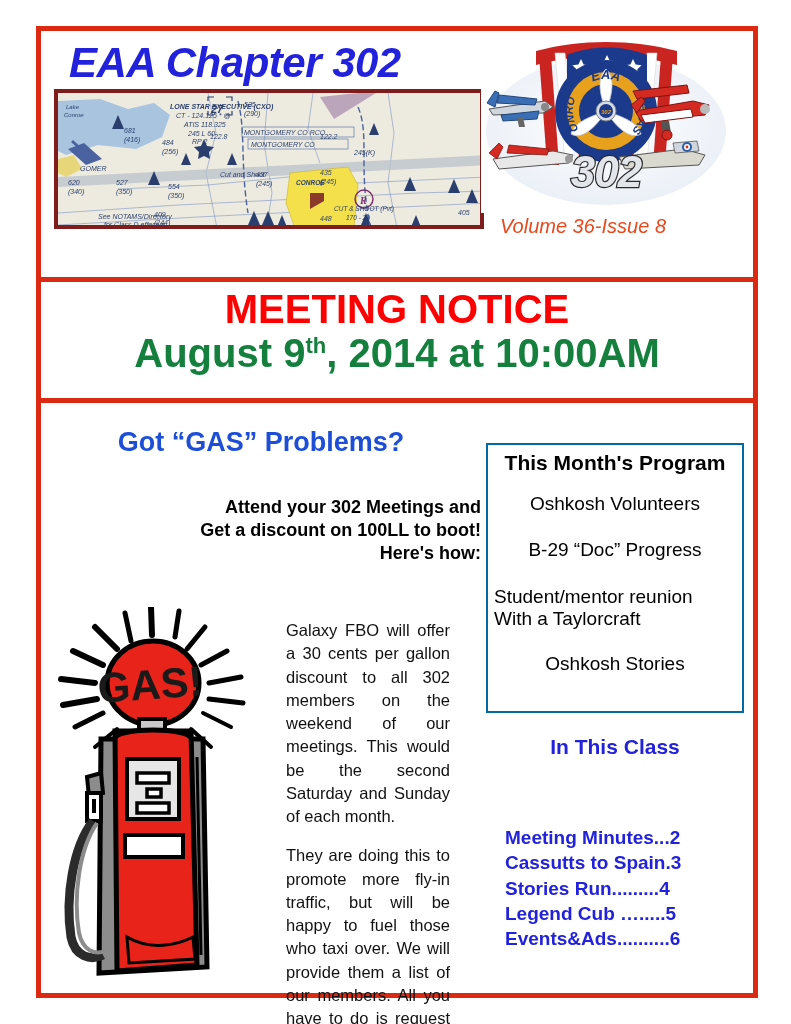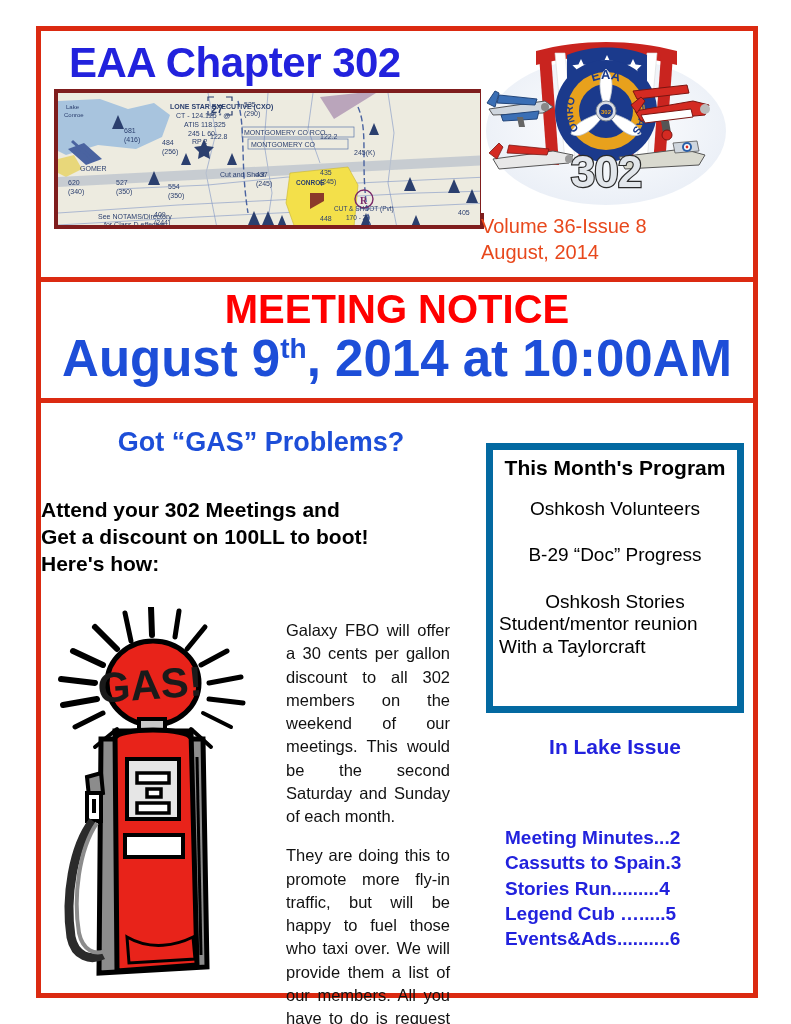--- a/index.html
+++ b/index.html
@@ -44,20 +44,21 @@
   }
   .hdivider.d1 { top: 246px; }
   .hdivider.d2 { top: 367px; }
 
   
   .header {
     position: absolute;
     left: 0; top: 0;
     width: 100%;
     height: 194px;
+    font-style: italic;
   }
 
   .masthead-title {
     position: absolute;
     left: 28px;
     top: 8px;
     font-size: 42px;
     font-weight: bold;
     color: #2222DD;
     letter-spacing: -0.5px;
@@ -96,21 +97,22 @@
     left: 440px;
     top: 4px;
     width: 250px;
     height: 178px;
   }
   .logo-wrap svg { display:block; }
 
   .volume-line, .date-line {
     position: absolute;
     width: 250px;
-    left: 440px;
+    left: 417px;
+    text-align: center;
     color: #E8481C;
     font-size: 20px;
     font-weight: normal;
     white-space: nowrap;
   }
   .volume-line { top: 184px; }
   .date-line { top: 210px; }
 
   
   .notice {
@@ -123,23 +125,23 @@
   }
   .notice-line1 {
     margin-top: 6px;
     font-size: 40px;
     font-weight: bold;
     color: #FF0000;
     line-height: 1.08;
     letter-spacing: 0px;
   }
   .notice-line2 {
-    font-size: 51px;
-    font-weight: bold;
-    color: #1d4ed8;
+    font-size: 40px;
+    font-weight: bold;
+    color: #15803d;
     line-height: 1.1;
     letter-spacing: 0px;
   }
   .notice-line2 sup {
     font-size: 0.55em;
     vertical-align: super;
   }
 
   
   .body-area {
@@ -168,22 +170,22 @@
     font-size: 27px;
     font-weight: bold;
     color: #1d4ed8;
   }
 
   .attend-block {
     position: absolute;
     top: 93px;
     left: 0;
     width: 440px;
-    text-align: left;
-    font-size: 21px;
+    text-align: right;
+    font-size: 18px;
     font-weight: bold;
     color: #000000;
     line-height: 1.29;
   }
 
   .pump-wrap {
     position: absolute;
     left: 10px;
     top: 204px;
     width: 225px;
@@ -219,21 +221,21 @@
     width: 272px;
     height: 100%;
   }
 
   .program-box {
     position: absolute;
     left: 5px;
     top: 40px;
     width: 258px;
     height: 270px;
-    border: 7px solid #0369a1;
+    border: 2px solid #0369a1;
     box-sizing: border-box;
     background: #ffffff;
   }
   .program-title {
     margin-top: 6px;
     text-align: center;
     font-size: 21px;
     font-weight: bold;
     color: #000000;
     white-space: nowrap;
@@ -488,21 +490,20 @@
           </g>
 
           <g transform="translate(125,152)">
             <text x="0" y="0" text-anchor="middle" font-size="44" font-weight="bold" fill="#D3D7DC" stroke="#2b2b2b" stroke-width="2.4" font-family="Liberation Sans,sans-serif" letter-spacing="-1">302</text>
             <text x="0" y="0" text-anchor="middle" font-size="44" font-weight="bold" fill="#E2E6EB" font-family="Liberation Sans,sans-serif" letter-spacing="-1">302</text>
           </g>
         </svg>
       </div>
 
       <div class="volume-line">Volume 36-Issue 8</div>
-      <div class="date-line">August, 2014</div>
     </div>
 
     <div class="hdivider d1"></div>
 
     <div class="notice">
       <div class="notice-line1">MEETING NOTICE</div>
       <div class="notice-line2">
         <span>August 9</span><sup>th</sup><span>, 2014 at 10:00AM</span>
       </div>
     </div>
@@ -581,29 +582,29 @@
         </div>
       </div>
 
       <div class="right-col">
 
         <div class="program-box">
           <div class="program-title">This Month's Program</div>
           <div class="program-items">
             <div class="program-item">Oshkosh Volunteers</div>
             <div class="program-item">B-29 “Doc” Progress</div>
-            <div class="program-item last">Oshkosh Stories</div>
             <div class="program-item two-line">
               <div>Student/mentor reunion</div>
               <div>With a Taylorcraft</div>
             </div>
+            <div class="program-item last">Oshkosh Stories</div>
           </div>
         </div>
 
-        <div class="issue-title">In Lake Issue</div>
+        <div class="issue-title">In This Class</div>
 
         <div class="issue-list">
           <div>Meeting Minutes...2</div>
           <div>Cassutts to Spain.3</div>
           <div>Stories Run.........4</div>
           <div>Legend Cub ….....5</div>
           <div>Events&amp;Ads..........6</div>
         </div>
       </div>
 

